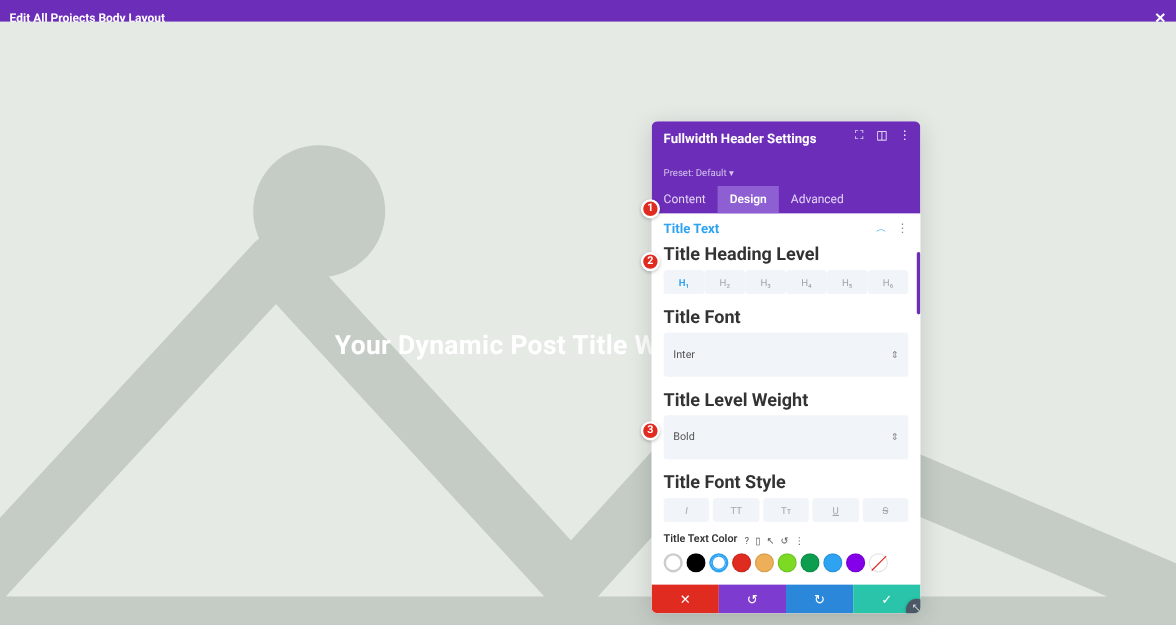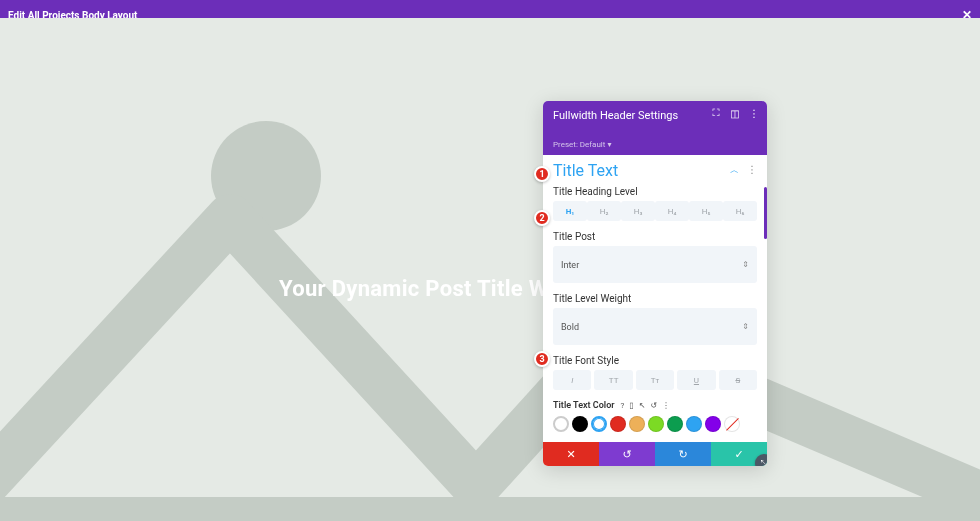--- a/index.html
+++ b/index.html
@@ -11,36 +11,36 @@
 .canvas { position: absolute; top: 18px; left: 0; right: 0; bottom: 0; background: #e5eae5; overflow: hidden; }
 
 .mountain-bg { position: absolute; inset: 0; pointer-events: none; }
 .mountain-bg svg { width: 100%; height: 100%; display: block; }
 
 .canvas-title { position: absolute; top: 258px; left: 0; width: 100%; text-align: center; color: #fff; font-size: 22px; font-weight: 700; letter-spacing: 0.3px; }
 
 .settings-panel { position: absolute; top: 83px; left: 543px; width: 224px; background: #fff; border-radius: 5px; box-shadow: 0 4px 20px rgba(0,0,0,0.15); overflow: hidden; }
 
 .panel-header { background: #6c2eb9; color: #fff; padding: 8px 10px 6px; }
-.panel-header h2 { font-size: 11px; font-weight: 400; }
+.panel-header h2 { font-size: 11px; font-weight: 700; }
 .panel-header .preset { font-size: 8px; color: #d4c5ea; margin-top: 18px; }
 .panel-header-icons { position: absolute; top: 7px; right: 8px; display: flex; gap: 9px; }
 .panel-header-icons span { width: 10px; height: 10px; display: inline-flex; align-items: center; justify-content: center; font-size: 10px; color: #fff; cursor: pointer; }
 
 .tabs { display: flex; background: #6c2eb9; }
 .tab { flex: 0 0 auto; padding: 6px 10px; font-size: 10px; color: #e3d6f4; cursor: pointer; }
 .tab.active { background: #8e5fd2; color: #fff; font-weight: 600; }
 
 .panel-body { background: #fff; padding: 6px 10px 4px; position: relative; }
 .section-header { display: flex; align-items: center; justify-content: space-between; margin-bottom: 6px; }
-.section-header .title { color: #2ea3f2; font-size: 16px; font-weight: 400; }
+.section-header .title { color: #2ea3f2; font-size: 11px; font-weight: 700; }
 .section-header .icons { display: flex; gap: 4px; }
 
 .field-group { margin-bottom: 10px; }
-.field-label { font-size: 10px; color: #333; font-weight: 400; margin-bottom: 4px; display: block; }
+.field-label { font-size: 15px; color: #333; font-weight: 700; margin-bottom: 4px; display: block; }
 
 .heading-levels { display: flex; gap: 0; }
 .heading-level { flex: 1; height: 20px; background: #f1f5f9; border-radius: 3px; display: flex; align-items: center; justify-content: center; font-size: 8px; color: #a0a5aa; cursor: pointer; }
 .heading-level.active { color: #2ea3f2; font-weight: 700; }
 
 .select-box { height: 37px; background: #f1f5f9; border-radius: 3px; display: flex; align-items: center; justify-content: space-between; padding: 0 8px; font-size: 9px; color: #555; cursor: pointer; }
 .select-box .chevron { font-size: 8px; color: #888; }
 
 .style-buttons { display: flex; gap: 3px; }
 .style-btn { flex: 1; height: 20px; background: #f1f5f9; border-radius: 3px; display: flex; align-items: center; justify-content: center; font-size: 8px; color: #a0a5aa; cursor: pointer; }
@@ -98,20 +98,25 @@
     <div class="panel-header" style="position:relative;">
       <h2>Fullwidth Header Settings</h2>
       <div class="preset">Preset: Default ▾</div>
       <div class="panel-header-icons">
         <span>⛶</span>
         <span>◫</span>
         <span>⋮</span>
       </div>
     </div>
 
+    <div class="tabs">
+      <div class="tab">Content</div>
+      <div class="tab active">Design</div>
+      <div class="tab">Advanced</div>
+    </div>
 
     <div class="panel-body">
       <div class="scrollbar-track"></div>
 
       <div class="section-header">
         <span class="title">Title Text</span>
         <span class="icons">
           <span style="color:#2ea3f2;font-size:9px;">︿</span>
           <span style="color:#888;font-size:10px;margin-left:4px;">⋮</span>
         </span>
@@ -123,21 +128,21 @@
           <div class="heading-level active">H₁</div>
           <div class="heading-level">H₂</div>
           <div class="heading-level">H₃</div>
           <div class="heading-level">H₄</div>
           <div class="heading-level">H₅</div>
           <div class="heading-level">H₆</div>
         </div>
       </div>
 
       <div class="field-group">
-        <span class="field-label">Title Post</span>
+        <span class="field-label">Title Font</span>
         <div class="select-box">
           <span>Inter</span>
           <span class="chevron">⇕</span>
         </div>
       </div>
 
       <div class="field-group">
         <span class="field-label">Title Level Weight</span>
         <div class="select-box">
           <span>Bold</span>

